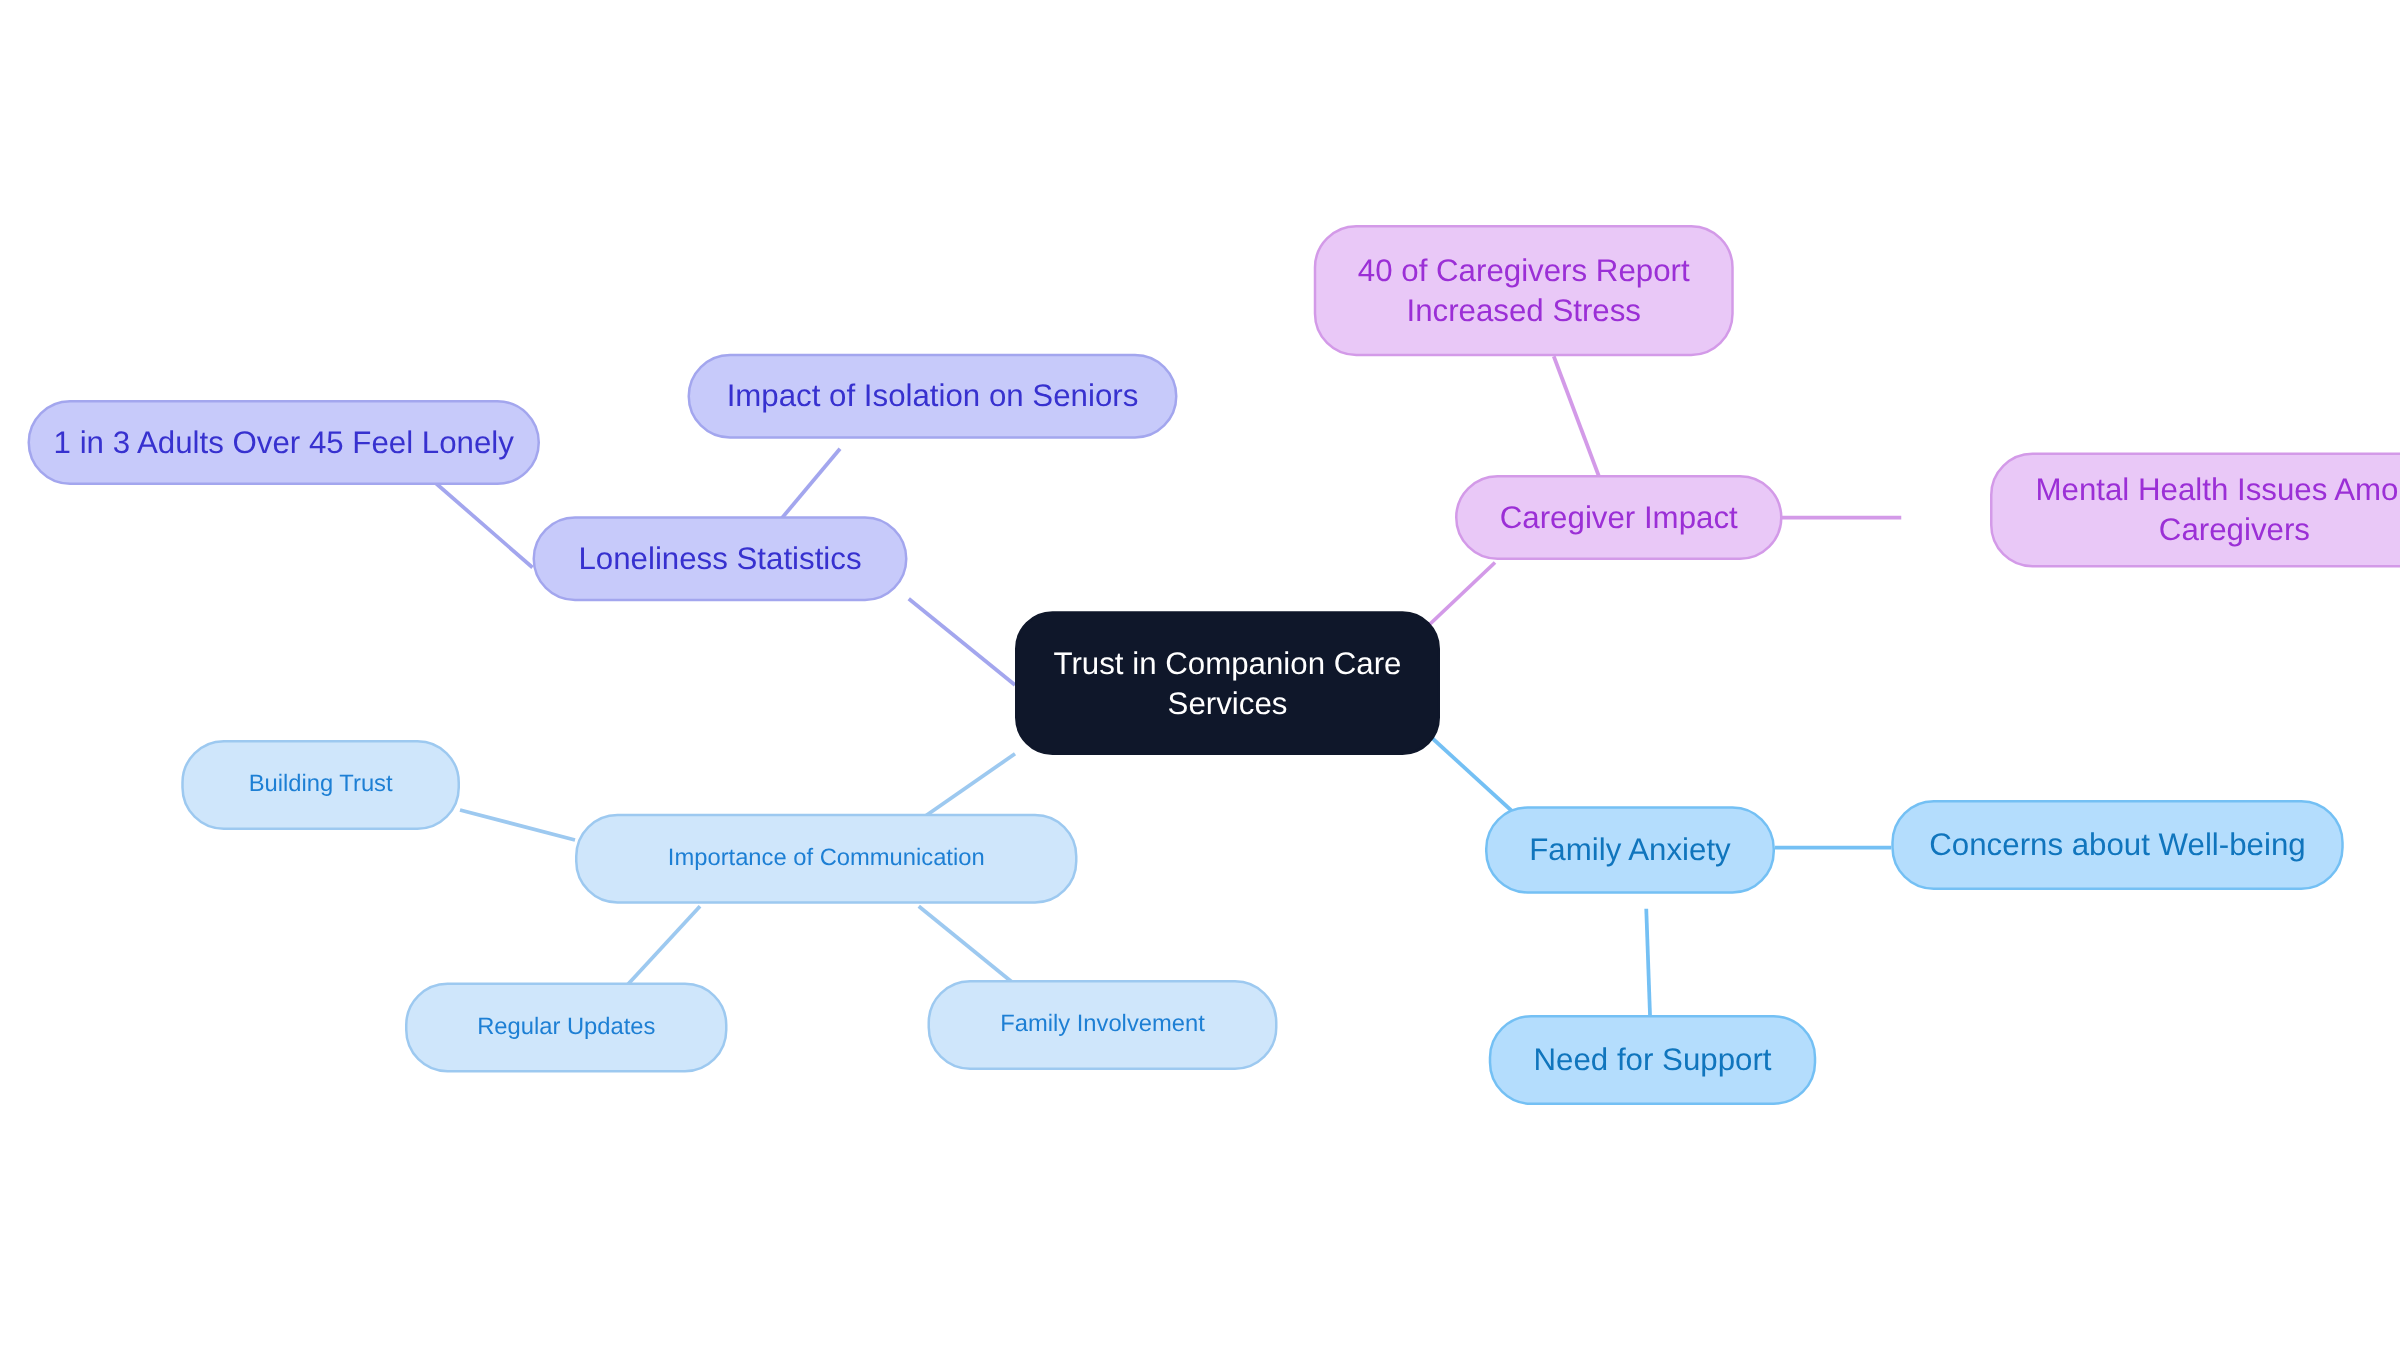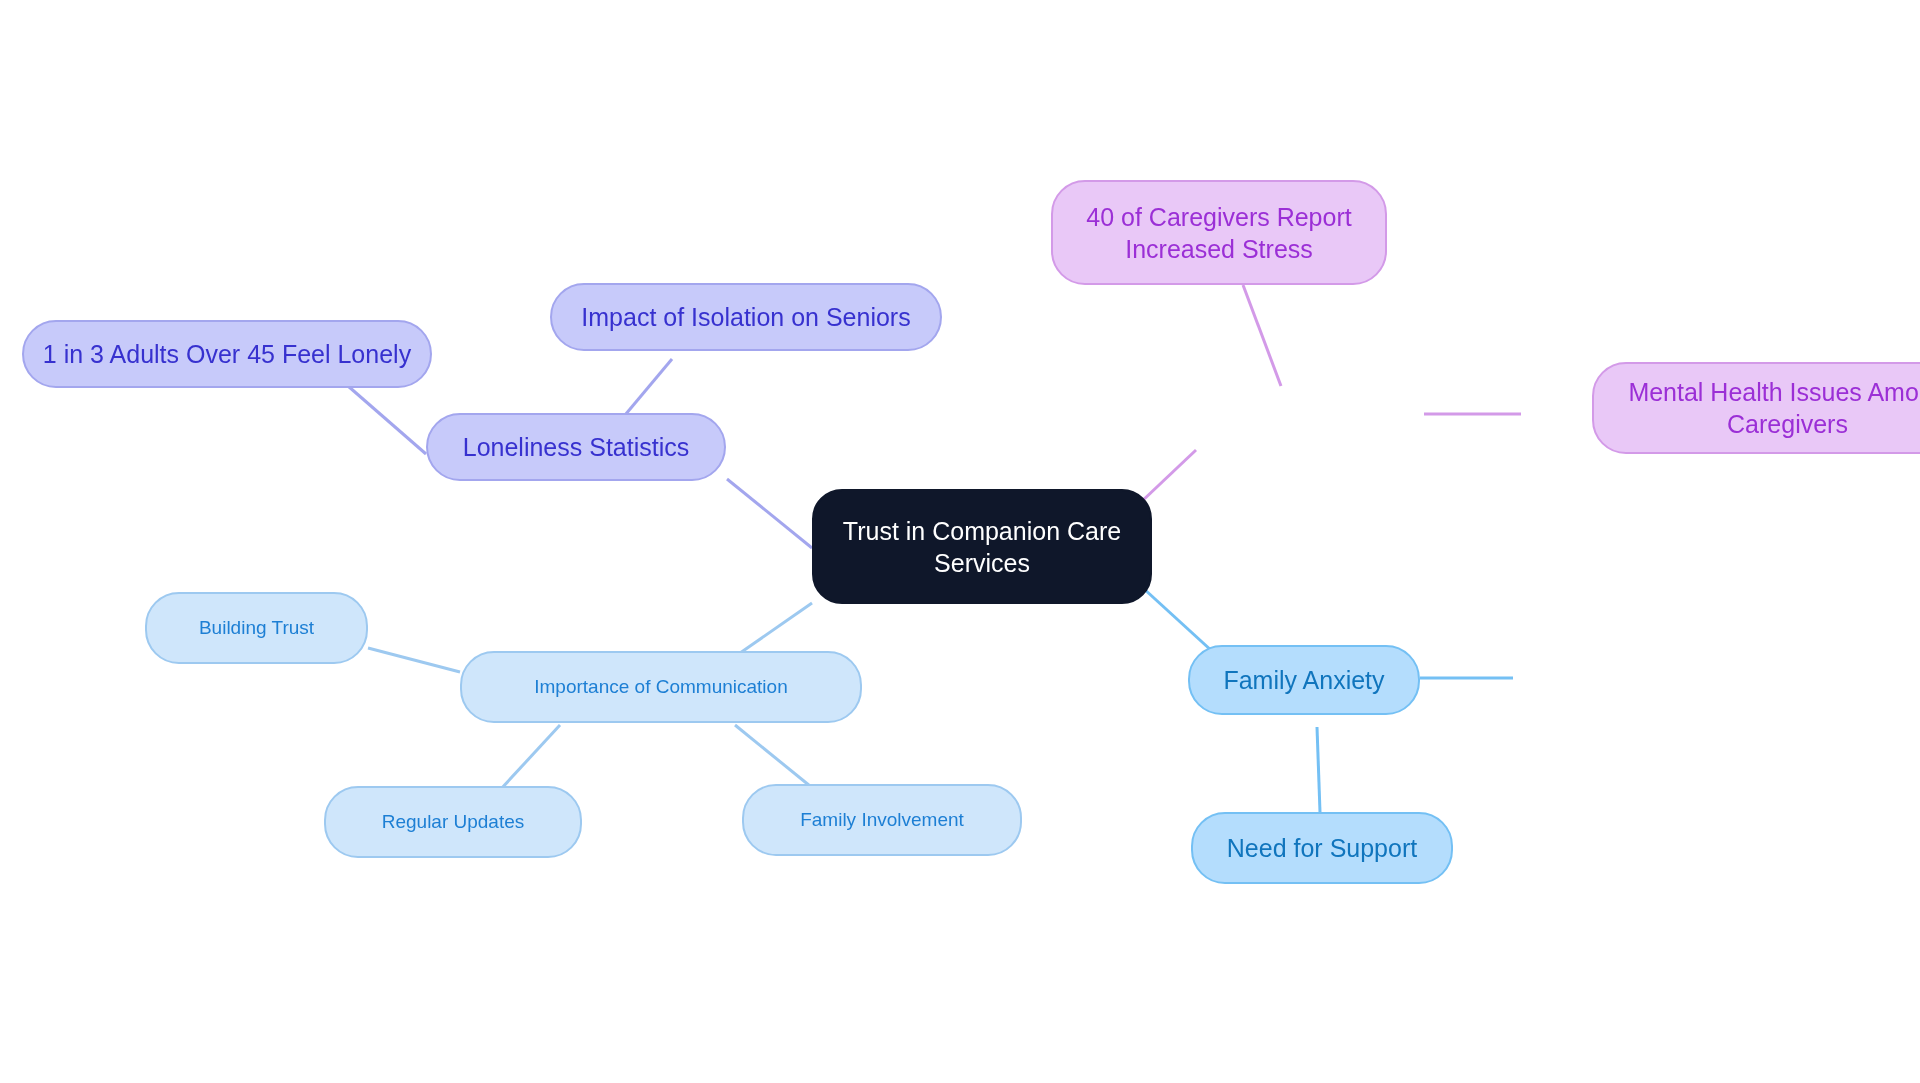--- a/index.html
+++ b/index.html
@@ -109,31 +109,33 @@
   </svg>
 
   <div class="node node-root" style="left:812px; top:489px; width:340px; height:115px;">Trust in Companion Care Services</div>
 
   <div class="node node-periwinkle" style="left:426px; top:413px; width:300px; height:68px;">Loneliness Statistics</div>
 
   <div class="node node-periwinkle" style="left:22px; top:300px; width:410px; height:68px;margin-top:20px;">1 in 3 Adults Over 45 Feel Lonely</div>
 
   <div class="node node-periwinkle" style="left:550px; top:283px; width:392px; height:68px;">Impact of Isolation on Seniors</div>
 
+  <div class="node node-violet" style="left:1164px; top:380px; width:262px; height:68px;">Caregiver Impact</div>
 
   <div class="node node-violet" style="left:1051px; top:180px; width:336px; height:105px;">40 of Caregivers Report Increased Stress</div>
 
   <div class="node node-violet" style="left:1592px; top:362px; width:391px; height:92px;">Mental Health Issues Among Caregivers</div>
 
   <div class="node node-lightblue" style="left:460px; top:651px; width:402px; height:72px;">Importance of Communication</div>
 
   <div class="node node-lightblue" style="left:145px; top:592px; width:223px; height:72px;">Building Trust</div>
 
   <div class="node node-lightblue" style="left:324px; top:786px; width:258px; height:72px;">Regular Updates</div>
 
   <div class="node node-lightblue" style="left:742px; top:784px; width:280px; height:72px;">Family Involvement</div>
 
   <div class="node node-skyblue" style="left:1188px; top:645px; width:232px; height:70px;">Family Anxiety</div>
 
+  <div class="node node-skyblue" style="left:1513px; top:640px; width:362px; height:72px;">Concerns about Well-being</div>
 
   <div class="node node-skyblue" style="left:1191px; top:812px; width:262px; height:72px;">Need for Support</div>
 
 </div>
 
 </body></html>

